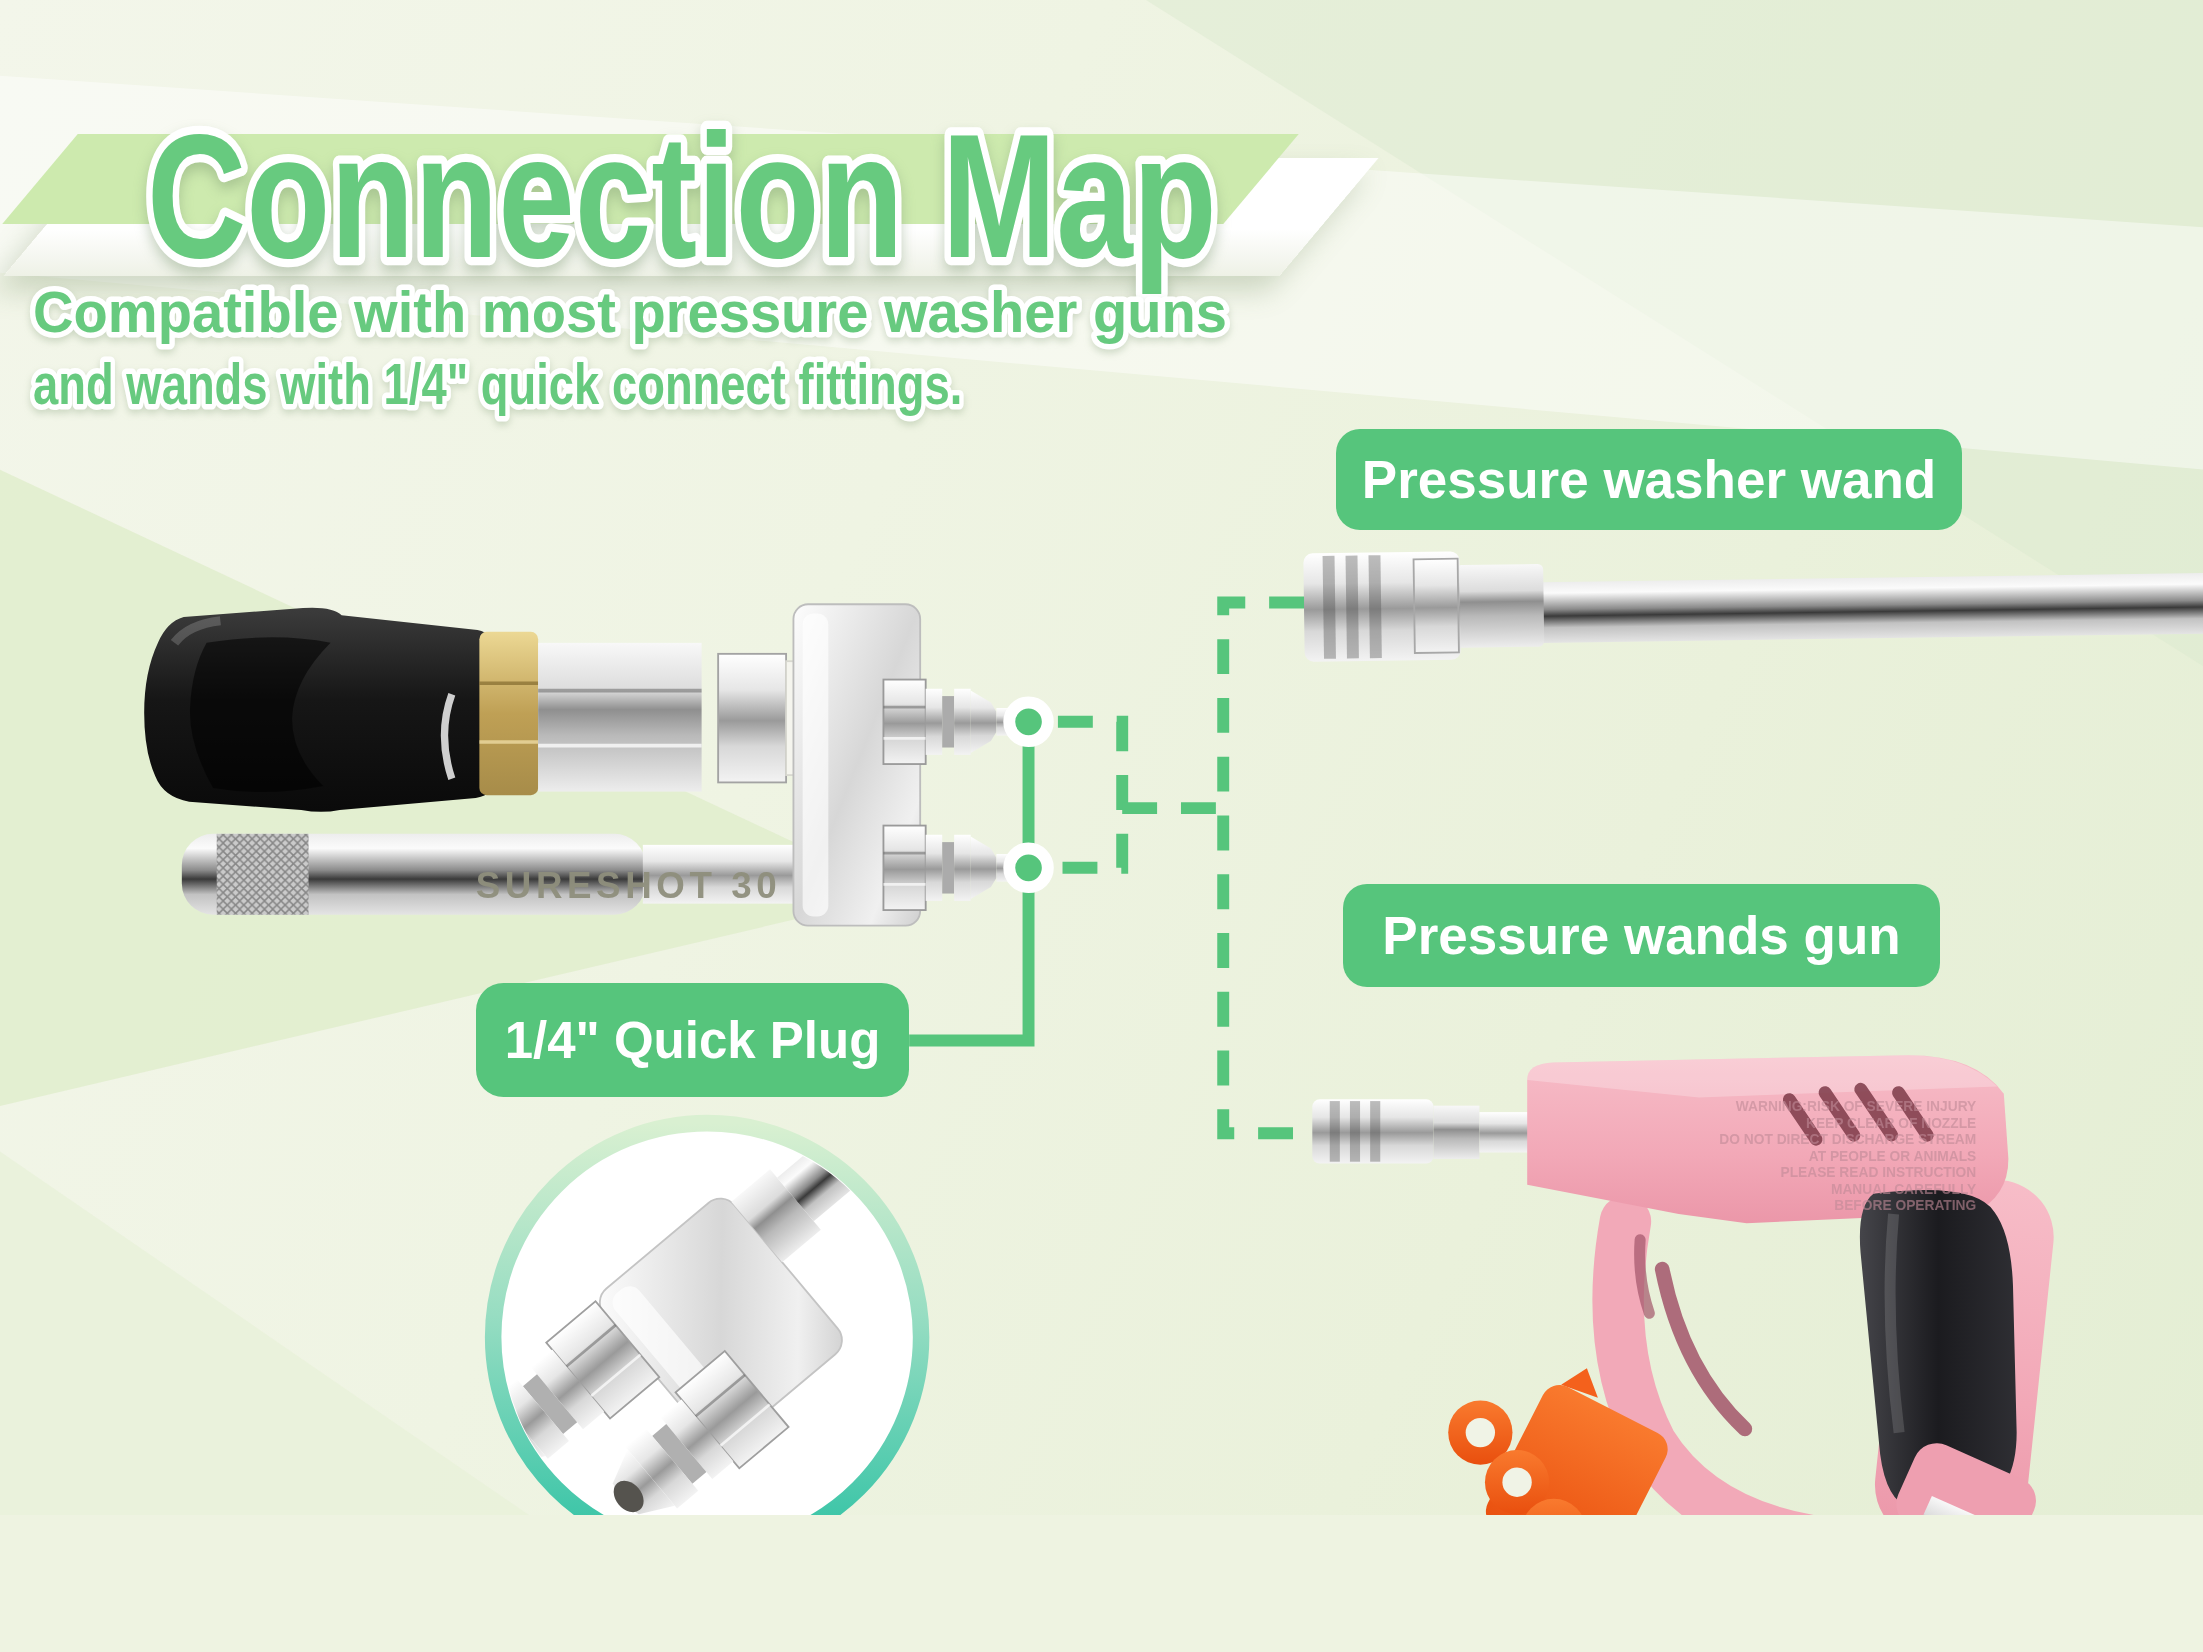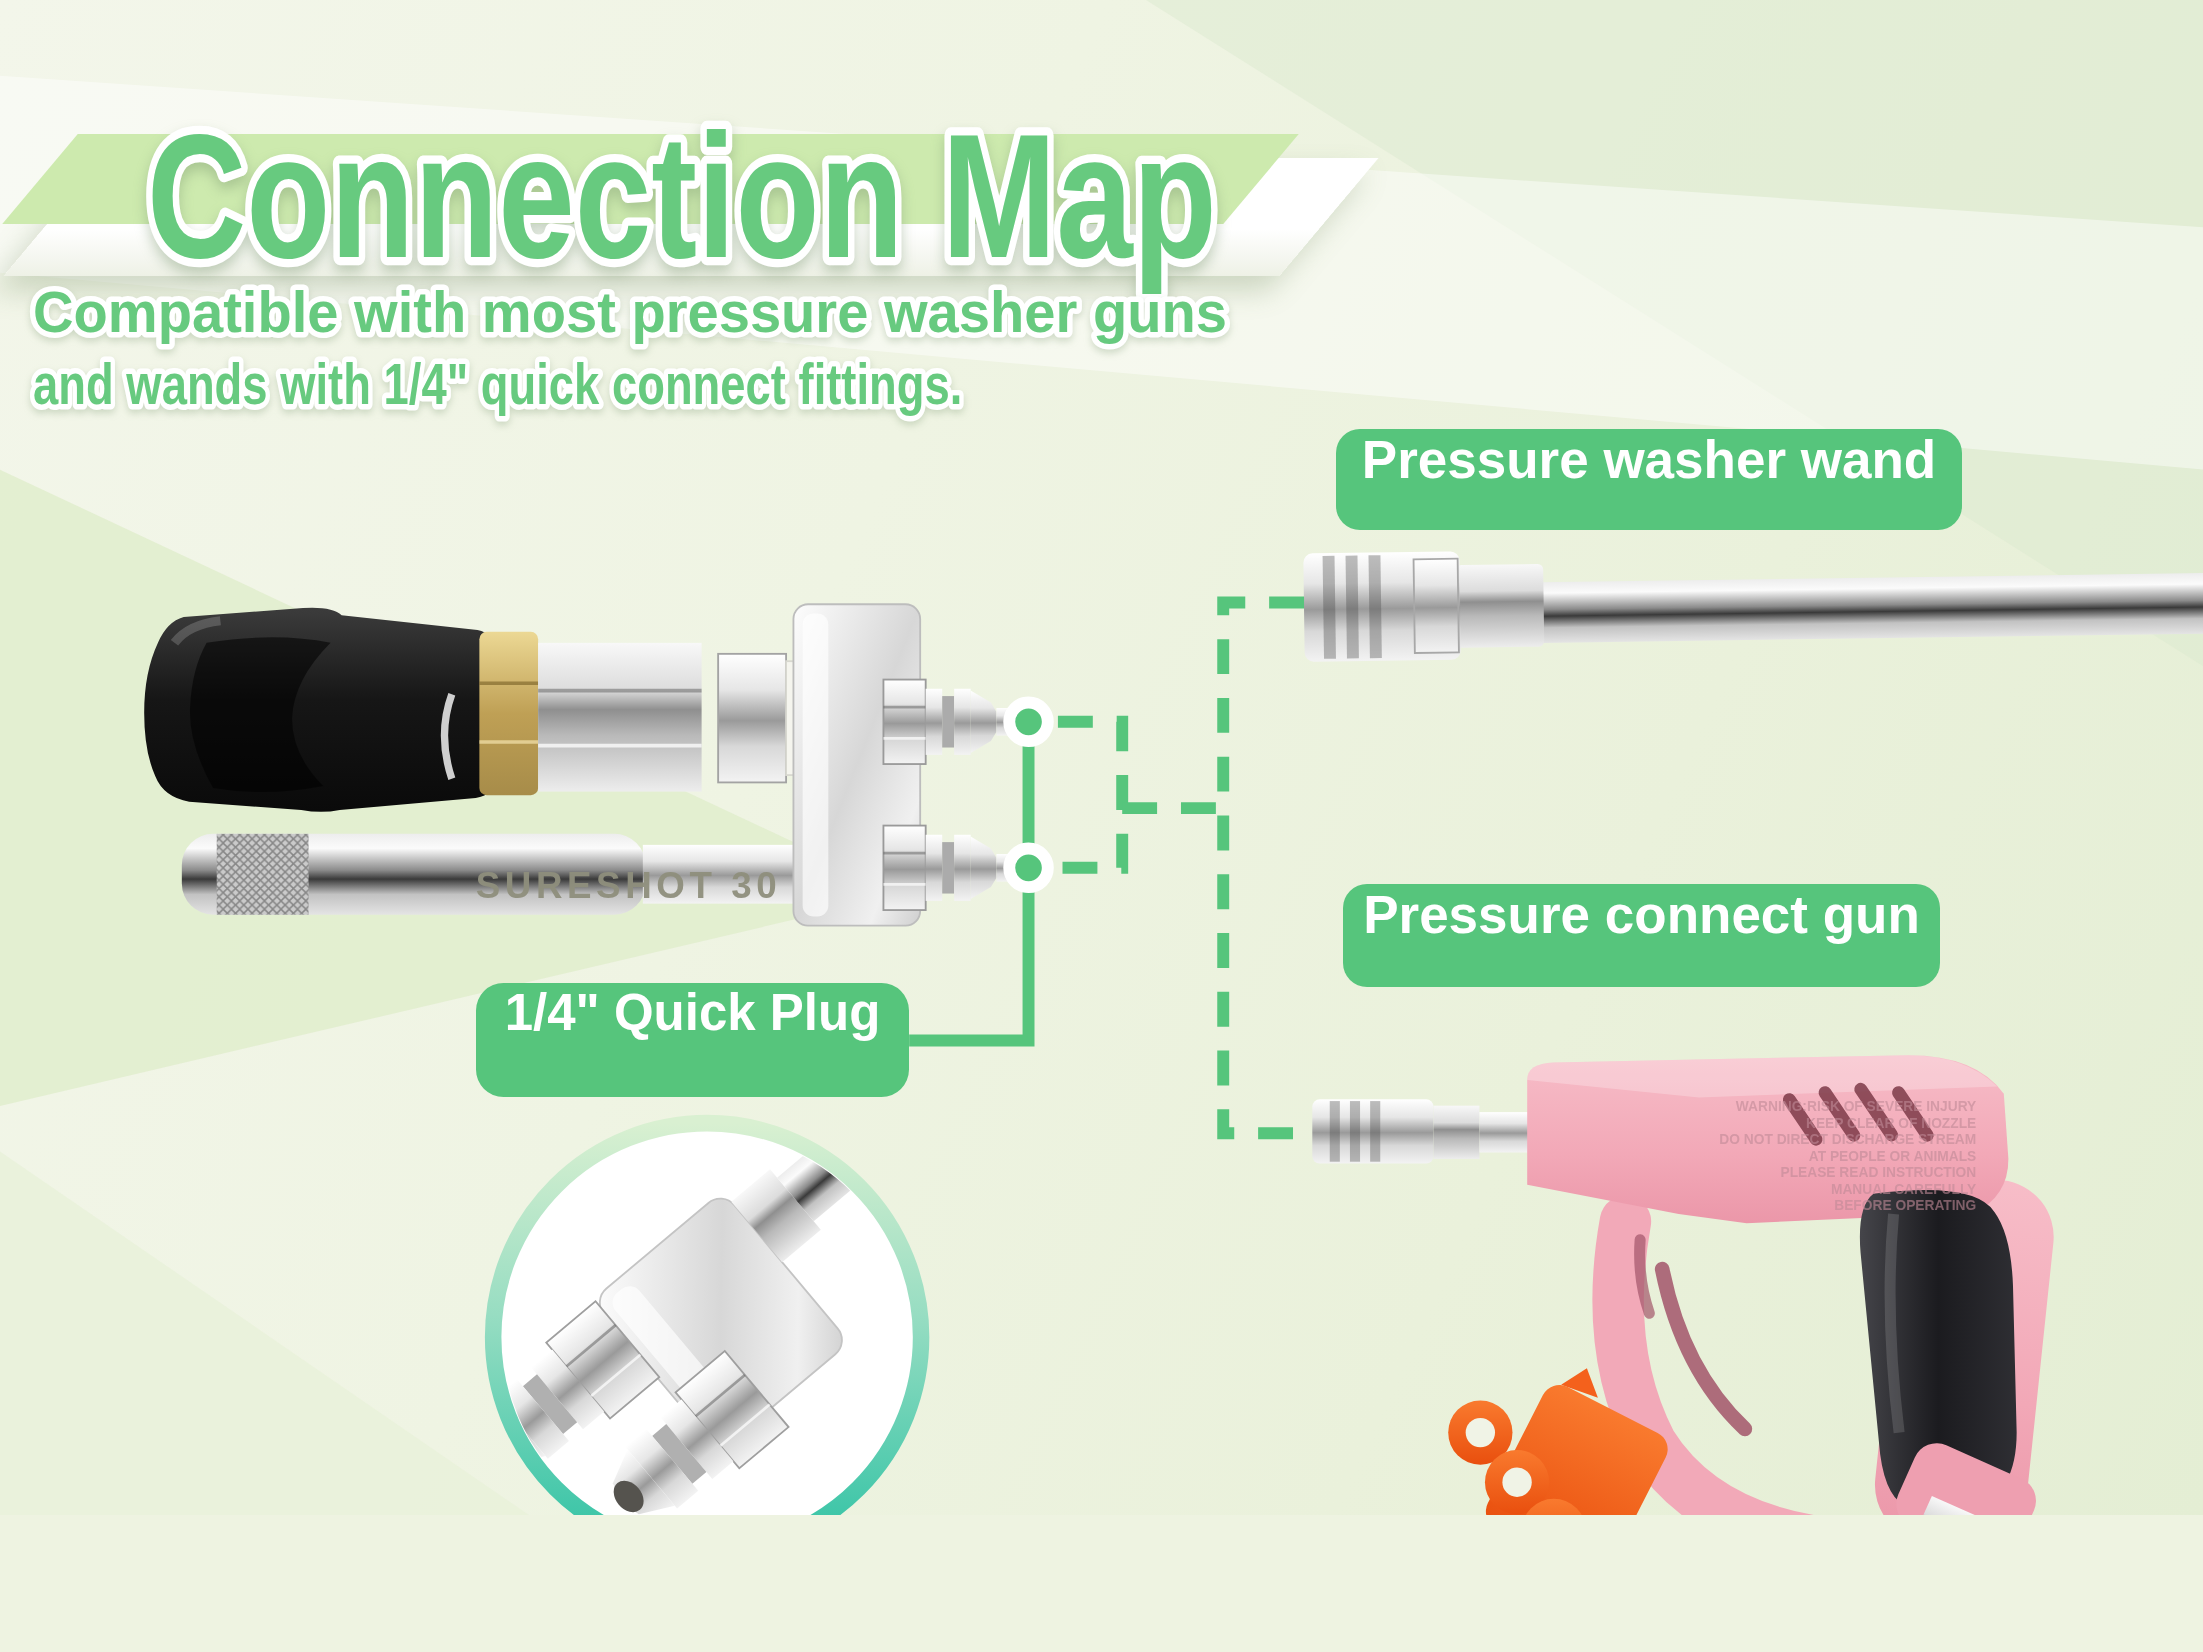--- a/index.html
+++ b/index.html
@@ -34,21 +34,21 @@
     filter:drop-shadow(0 8px 7px rgba(115,145,105,.40));
   }
   .sub-text{
     font-family:"Liberation Sans",sans-serif;font-weight:bold;
     paint-order:stroke;stroke:#ffffff;stroke-linejoin:round;
     filter:drop-shadow(0 4px 4px rgba(120,150,110,.30));
   }
   
   .pill{
     position:absolute;background:#56c57c;color:#ffffff;
-    display:flex;justify-content:center;
+    display:flex;align-items:center;justify-content:center;
     font-weight:bold;border-radius:24px;white-space:nowrap;
   }
   .pill-wand{left:1336px;top:429px;width:626px;height:101px;font-size:53px;}
   .pill-gun{left:1343px;top:884px;width:597px;height:103px;font-size:53px;}
   .pill-plug{left:476px;top:983px;width:433px;height:114px;font-size:51px;border-radius:27.5px;}
 </style>
 </head>
 <body>
 
 <div class="stage">
@@ -286,20 +286,20 @@
           <use href="#qplugBig" transform="translate(775,1534)"></use>
         </g>
       </g>
     </g>
   </svg>
 
   <div class="pill pill-wand">
     <span>Pressure washer wand</span>
   </div>
   <div class="pill pill-gun">
-    <span>Pressure connect gun</span>
+    <span>Pressure wands gun</span>
   </div>
   <div class="pill pill-plug">
     <span>1/4" Quick Plug</span>
   </div>
 
 </div>
 
 
 </body></html>

